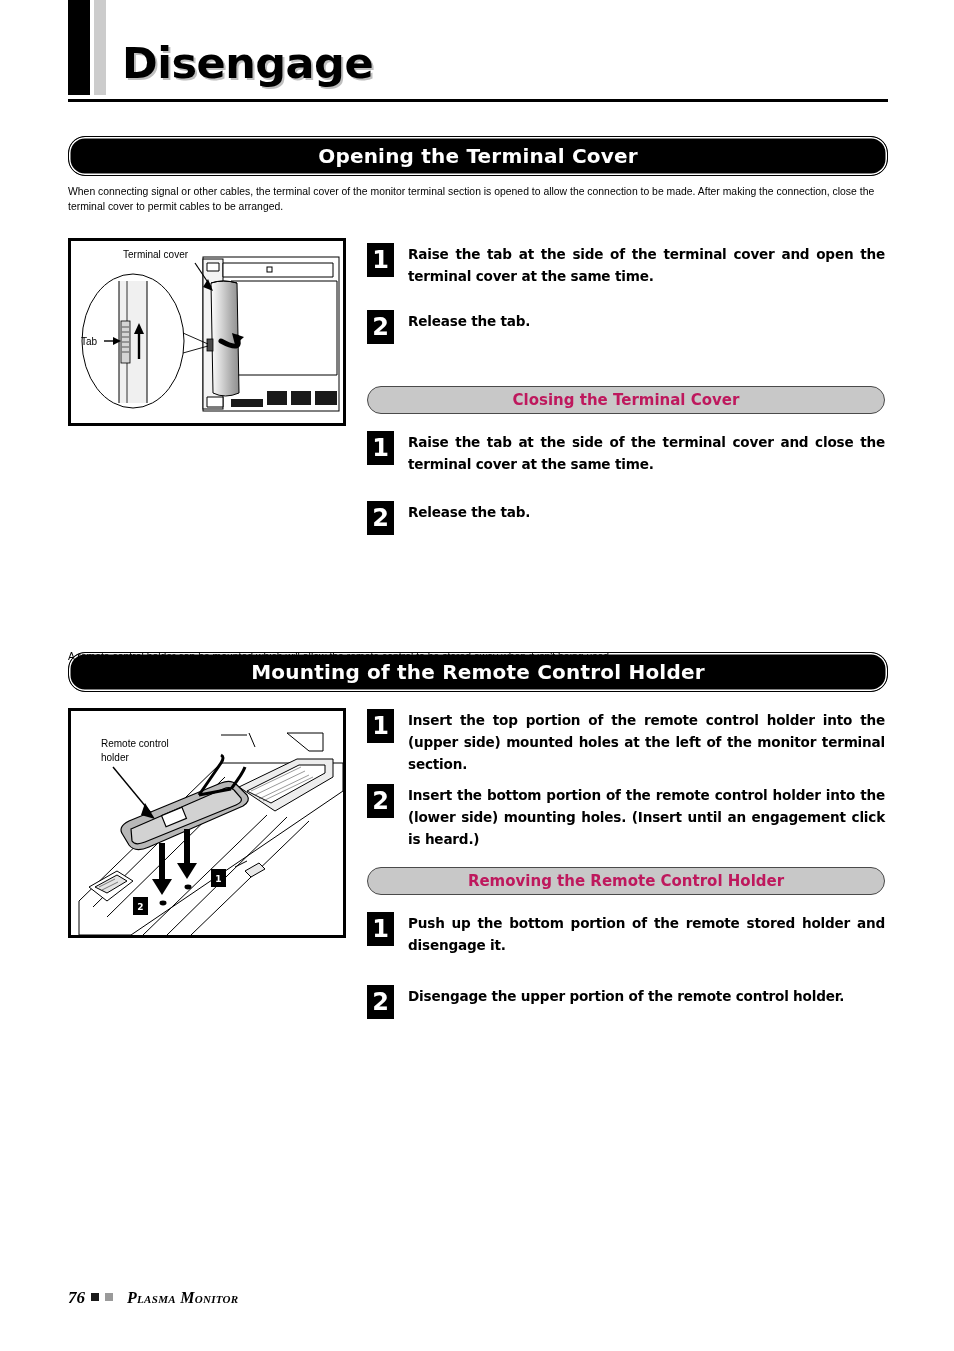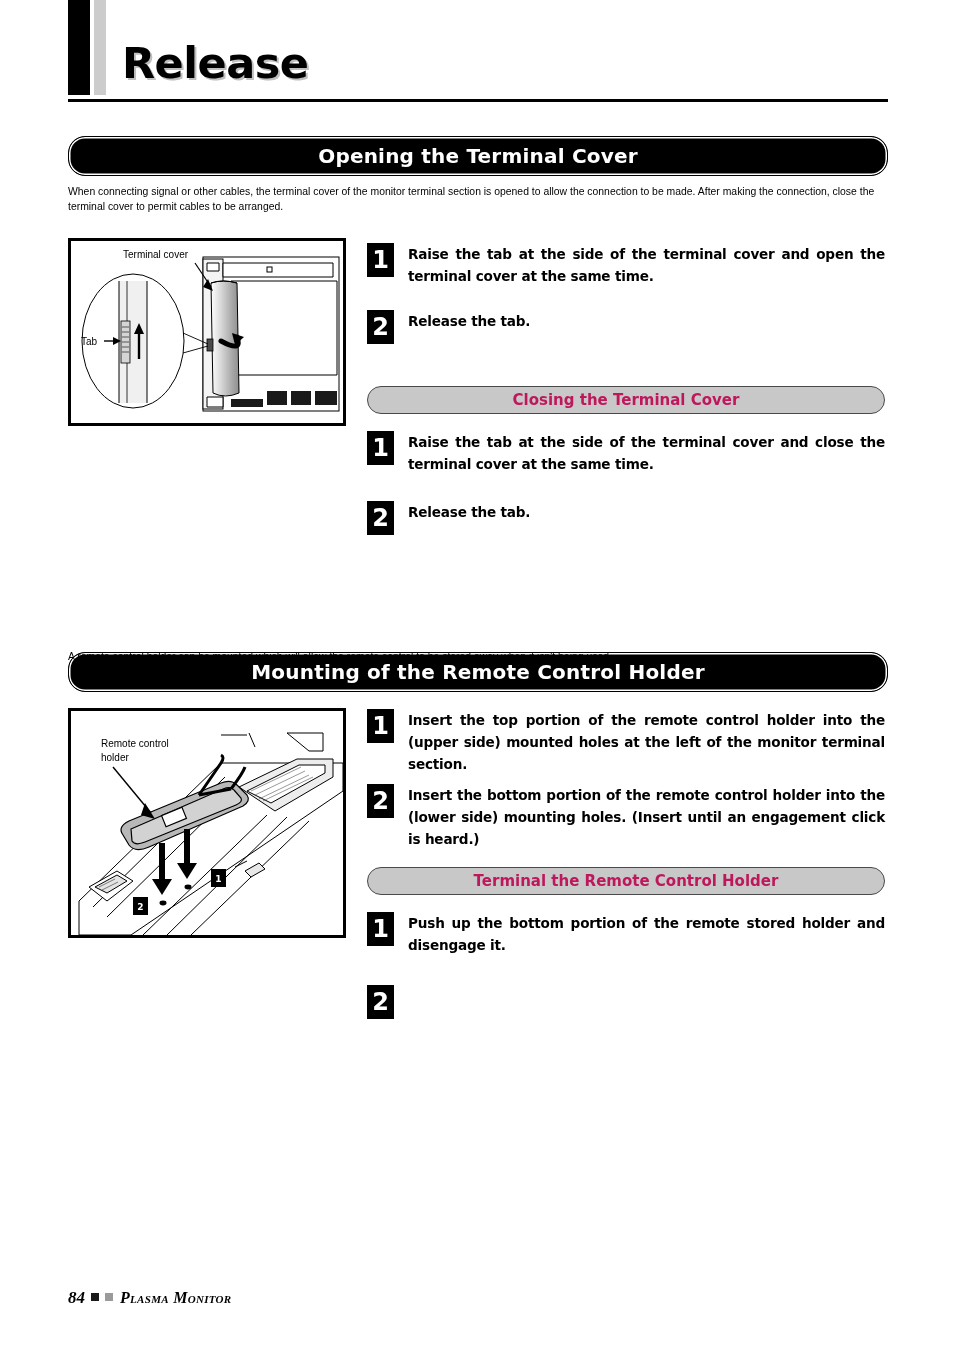--- a/index.html
+++ b/index.html
@@ -178,32 +178,32 @@
     position: relative;
     top: -2px;
   }
   .footer-sq.dark { background: #1a1a1a; }
   .footer-sq.gray { background: #9a9a9a; }
   .footer-brand {
     font-family: "Liberation Serif", serif;
     font-style: italic;
     font-weight: bold;
     font-size: 16px;
-    margin-left: 7px;
+    margin-left: 14px;
     font-variant: small-caps;
     letter-spacing: 0.3px;
   }
 </style>
 </head>
 <body>
 
 <div class="page-head">
   <div class="bar-black"></div>
   <div class="bar-gray"></div>
-  <div class="page-title">Release</div>
+  <div class="page-title">Disengage</div>
   <div class="head-rule"></div>
 </div>
 
 <div class="banner" style="top:136px;">
   <span class="banner-label">Opening the Terminal Cover</span>
 </div>
 
 <div class="intro" style="top:184px; width:882px;">When connecting signal or other cables, the terminal cover of the monitor terminal section is opened to allow the connection to be made. After making the connection, close the terminal cover to permit cables to be arranged.</div>
 
 <div class="figbox" style="left:68px; top:238px; width:278px; height:188px;">
@@ -379,30 +379,31 @@
   <div class="step-num">1</div>
   <div class="step-text">Insert the top portion of the remote control holder into the (upper side) mounted holes at the left of the monitor terminal section.</div>
 </div>
 
 <div class="step" style="left:367px; top:784px; width:518px;">
   <div class="step-num">2</div>
   <div class="step-text">Insert the bottom portion of the remote control holder into the (lower side) mounting holes. (Insert until an engagement click is heard.)</div>
 </div>
 
 <div class="subbanner" style="top:867px;">
-  <span class="subbanner-label">Terminal the Remote Control Holder</span>
+  <span class="subbanner-label">Removing the Remote Control Holder</span>
 </div>
 
 <div class="step" style="left:367px; top:912px; width:518px;">
   <div class="step-num">1</div>
   <div class="step-text">Push up the bottom portion of the remote stored holder and disengage it.</div>
 </div>
 
 <div class="step" style="left:367px; top:985px; width:518px;">
   <div class="step-num">2</div>
+  <div class="step-text">Disengage the upper portion of the remote control holder.</div>
 </div>
 
 <div class="footer">
-  <span class="footer-page">84</span>
+  <span class="footer-page">76</span>
   <span class="footer-sq dark"></span>
   <span class="footer-sq gray"></span>
   <span class="footer-brand">Plasma Monitor</span>
 </div>
 
 </body></html>

